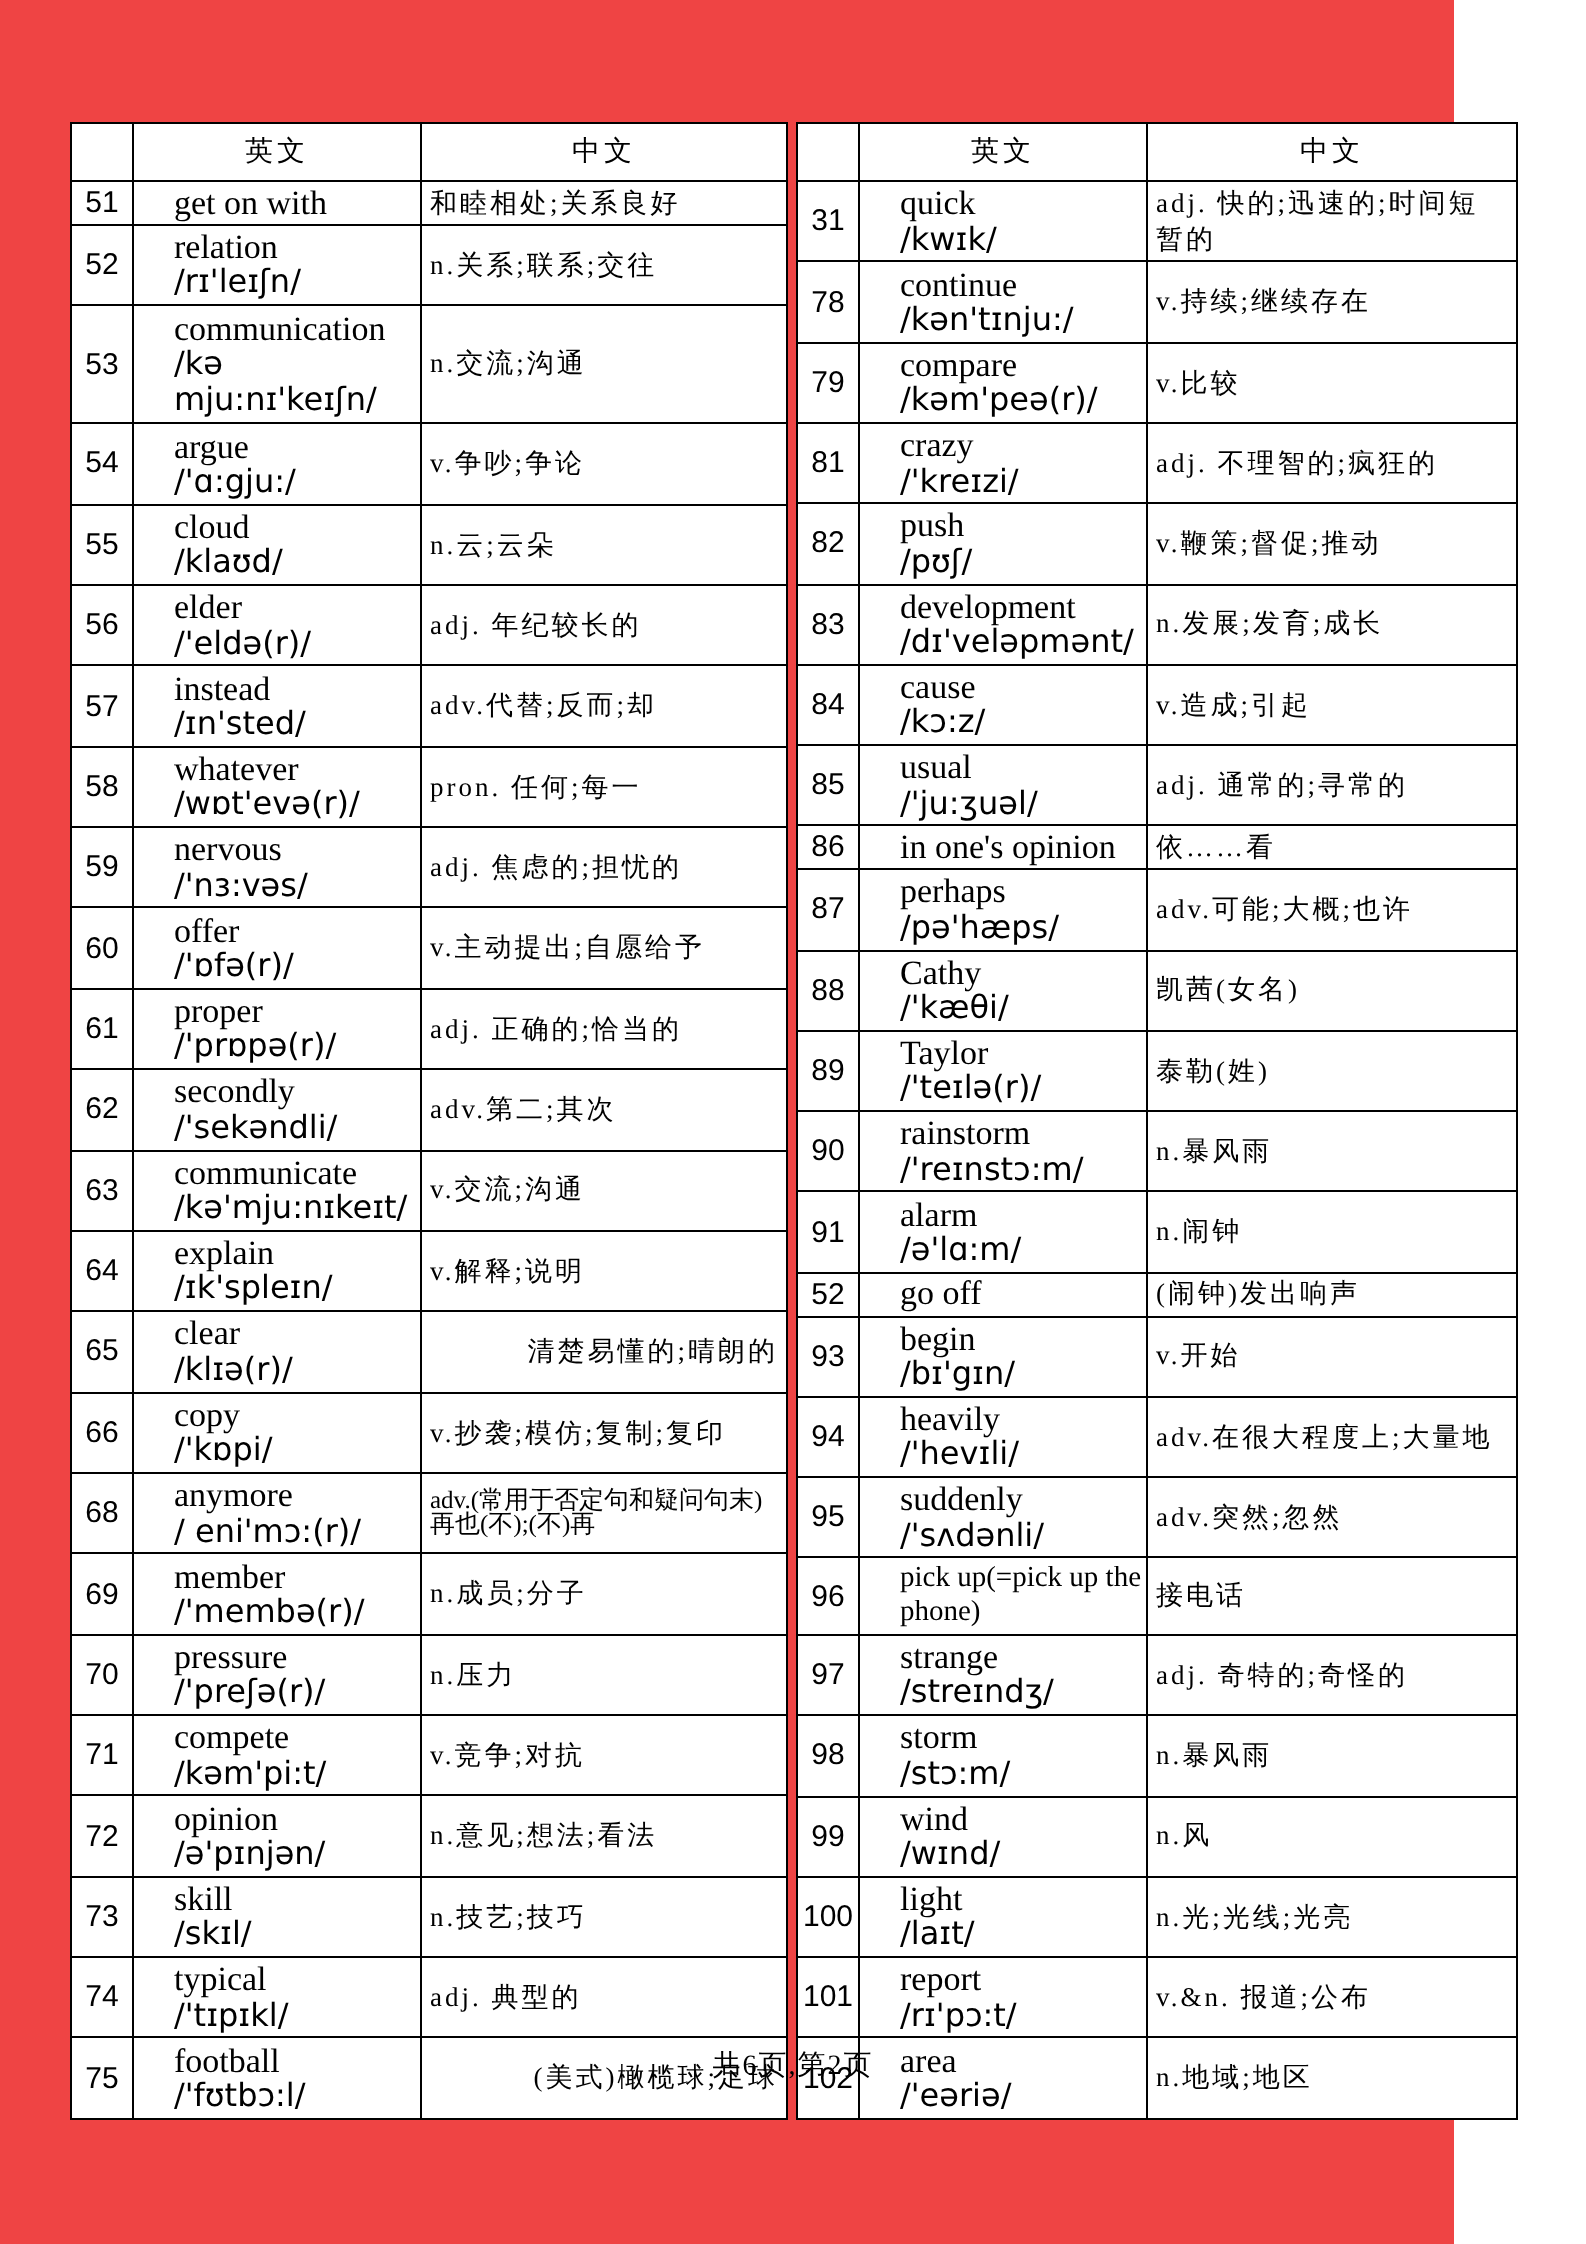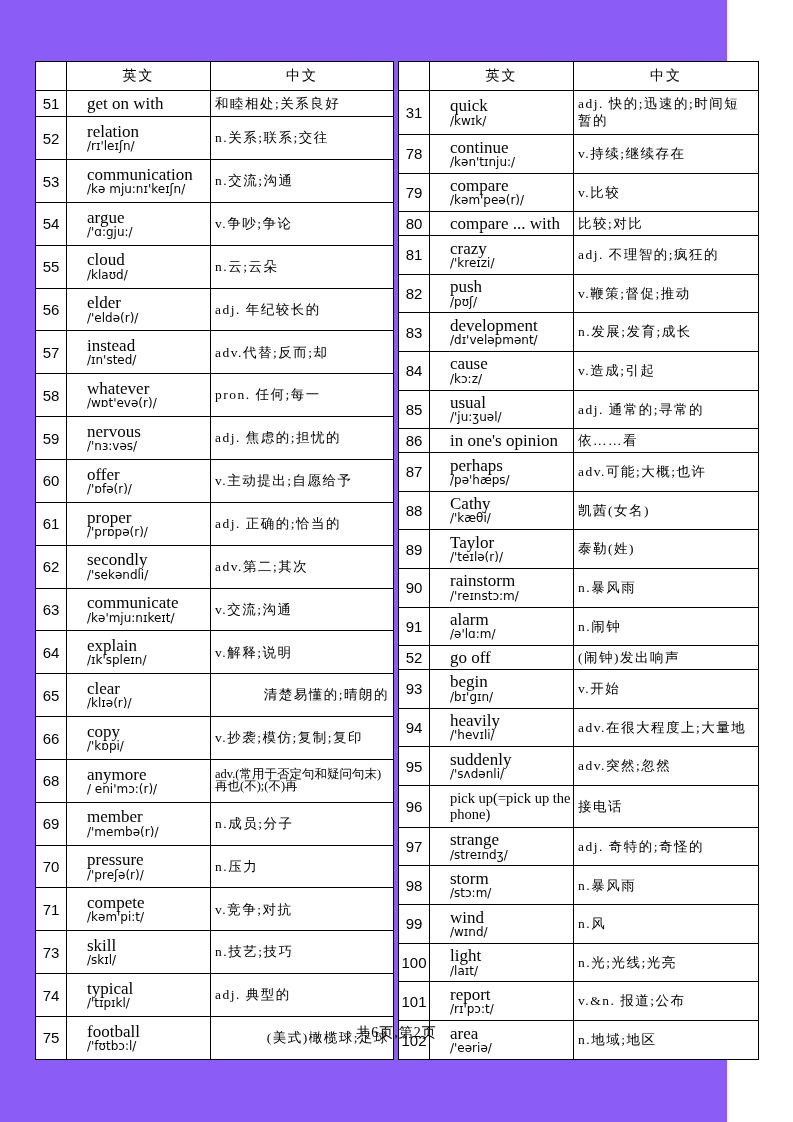--- a/index.html
+++ b/index.html
@@ -1,34 +1,34 @@
 <!DOCTYPE html>
 <html><head>
 <meta charset="utf-8">
 <style>
   html,body{margin:0;padding:0;}
   body{
     width:793px;height:1122px;background:#ffffff;overflow:hidden;
     font-family:"Liberation Serif", serif;color:#000;
   }
-  .page{position:relative;width:727px;height:1122px;background:#8b5cf6;}
+  .page{position:relative;width:727px;height:1122px;background:#ef4444;}
   .tables{position:absolute;left:35px;top:61px;display:flex;gap:4px;}
   table{border-collapse:collapse;table-layout:fixed;background:#fff;height:999px;}
   table.left{width:359px;}
   table.right{width:361px;}
   th,td{border:1px solid #000;padding:1px 3px;vertical-align:middle;overflow:visible;}
   th{font-weight:normal;font-size:14px;height:26px;text-align:center;letter-spacing:2px;}
   td.num{
     text-align:center;font-family:"Liberation Sans", sans-serif;
     font-size:15px;padding:1px 0;
   }
   td.en-cell{padding:1px 2px 1px 20px;}
   .word{font-size:17px;line-height:1.02;}
   .word.small{font-size:14.5px;line-height:1.15;}
-  .ipa{font-family:"DejaVu Sans", sans-serif;font-size:12px;line-height:1.1;color:#000;}
+  .ipa{font-family:"DejaVu Sans", sans-serif;font-size:16px;line-height:1.1;color:#000;}
   td.cn{font-size:13.5px;line-height:1.3;letter-spacing:1.5px;padding:1px 4px;}
   td.cn.right{text-align:right;}
   td.cn.compact{font-size:12.5px;line-height:0.95;letter-spacing:0;}
   .footer{
     position:absolute;left:0;top:1024px;width:793px;text-align:center;
     font-size:14px;letter-spacing:1px;
   }
 </style>
 </head>
 <body>
@@ -225,20 +225,28 @@
 
   <tr>
     <td class="num">71</td>
     <td class="en-cell">
       <div class="word">compete</div>
       <div class="ipa">/kəm'pi:t/</div>
     </td>
     <td class="cn">v.竞争;对抗</td>
   </tr>
 
+  <tr>
+    <td class="num">72</td>
+    <td class="en-cell">
+      <div class="word">opinion</div>
+      <div class="ipa">/ə'pɪnjən/</div>
+    </td>
+    <td class="cn">n.意见;想法;看法</td>
+  </tr>
 
   <tr>
     <td class="num">73</td>
     <td class="en-cell">
       <div class="word">skill</div>
       <div class="ipa">/skɪl/</div>
     </td>
     <td class="cn">n.技艺;技巧</td>
   </tr>
 
@@ -297,28 +305,20 @@
 
   <tr>
     <td class="num">79</td>
     <td class="en-cell">
       <div class="word">compare</div>
       <div class="ipa">/kəm'peə(r)/</div>
     </td>
     <td class="cn">v.比较</td>
   </tr>
 
-  <tr>
-    <td class="num">80</td>
-    <td class="en-cell">
-      <div class="word">compare ... with</div>
-
-    </td>
-    <td class="cn">比较;对比</td>
-  </tr>
 
   <tr>
     <td class="num">81</td>
     <td class="en-cell">
       <div class="word">crazy</div>
       <div class="ipa">/'kreɪzi/</div>
     </td>
     <td class="cn">adj. 不理智的;疯狂的</td>
   </tr>
 

